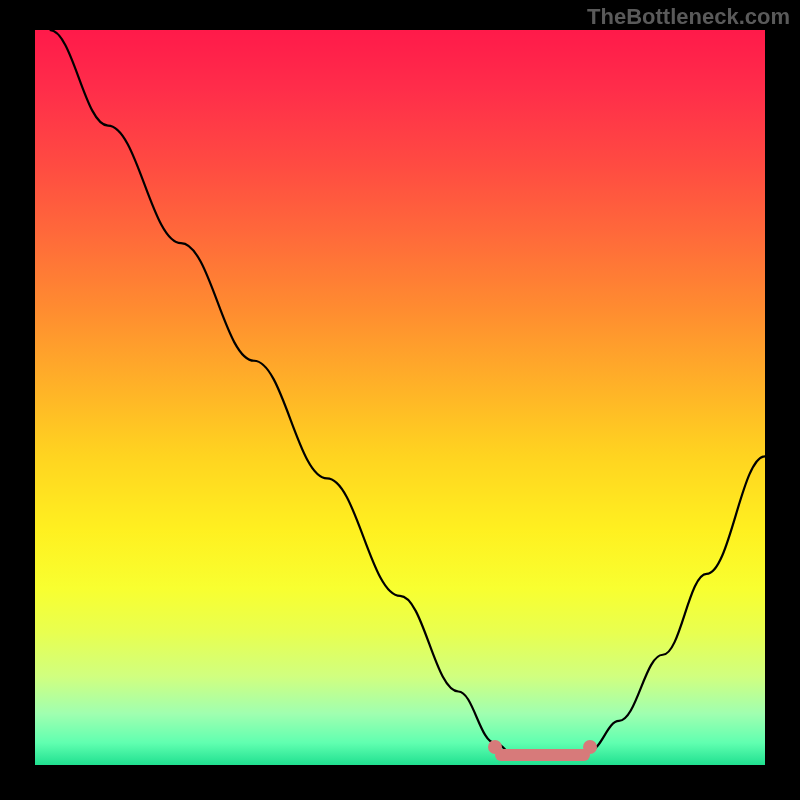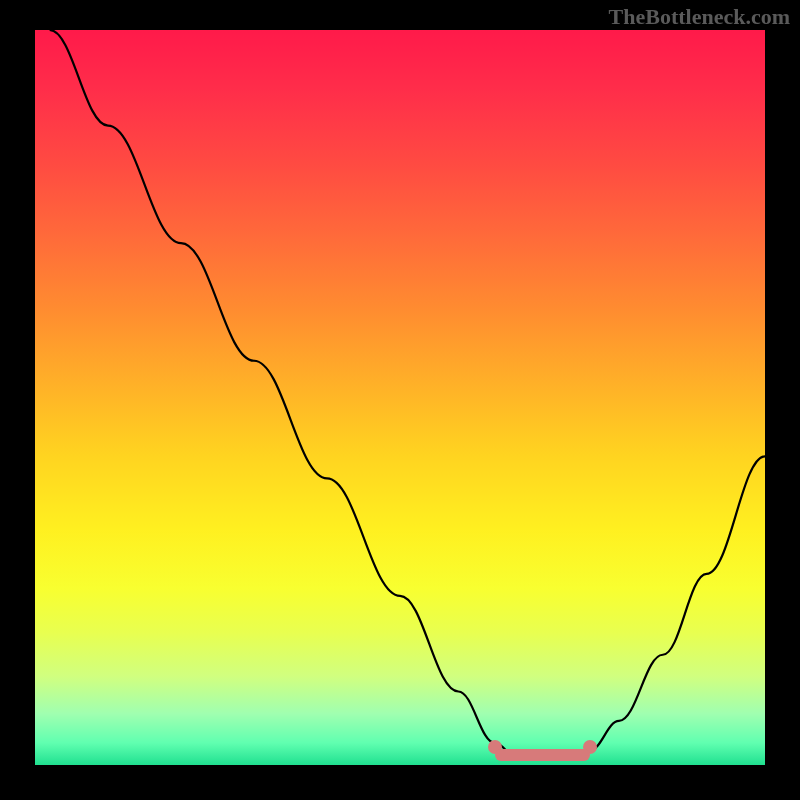--- a/index.html
+++ b/index.html
@@ -7,21 +7,21 @@
   .container {
     position: relative;
     width: 800px;
     height: 800px;
     background: #000;
   }
   .watermark {
     position: absolute;
     top: 4px;
     right: 10px;
-    font-family: Liberation Serif, serif;
+    font-family: Liberation Sans, sans-serif;
     font-size: 22px;
     font-weight: bold;
     color: #5a5a5a;
     z-index: 10;
   }
   .plot-area {
     position: absolute;
     left: 35px;
     top: 30px;
     width: 730px;

